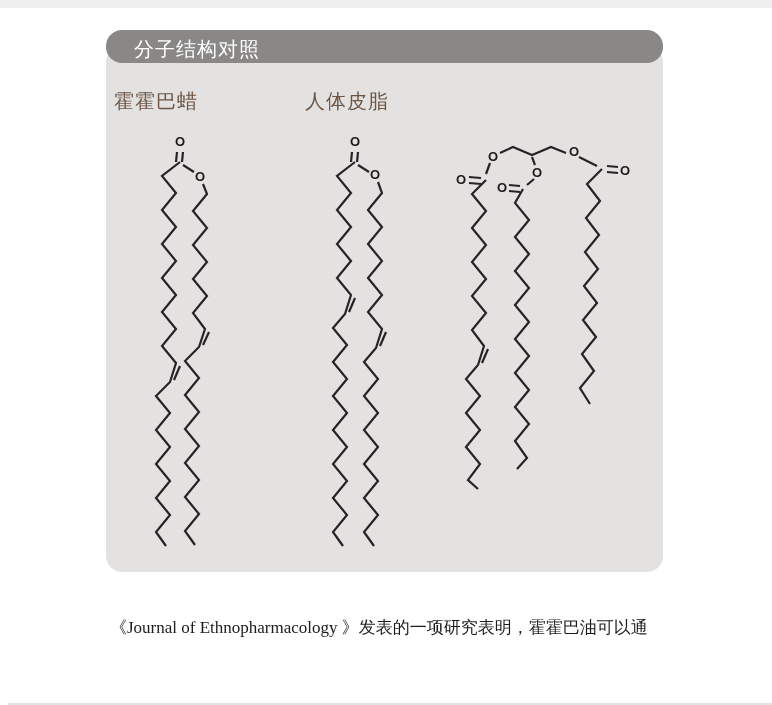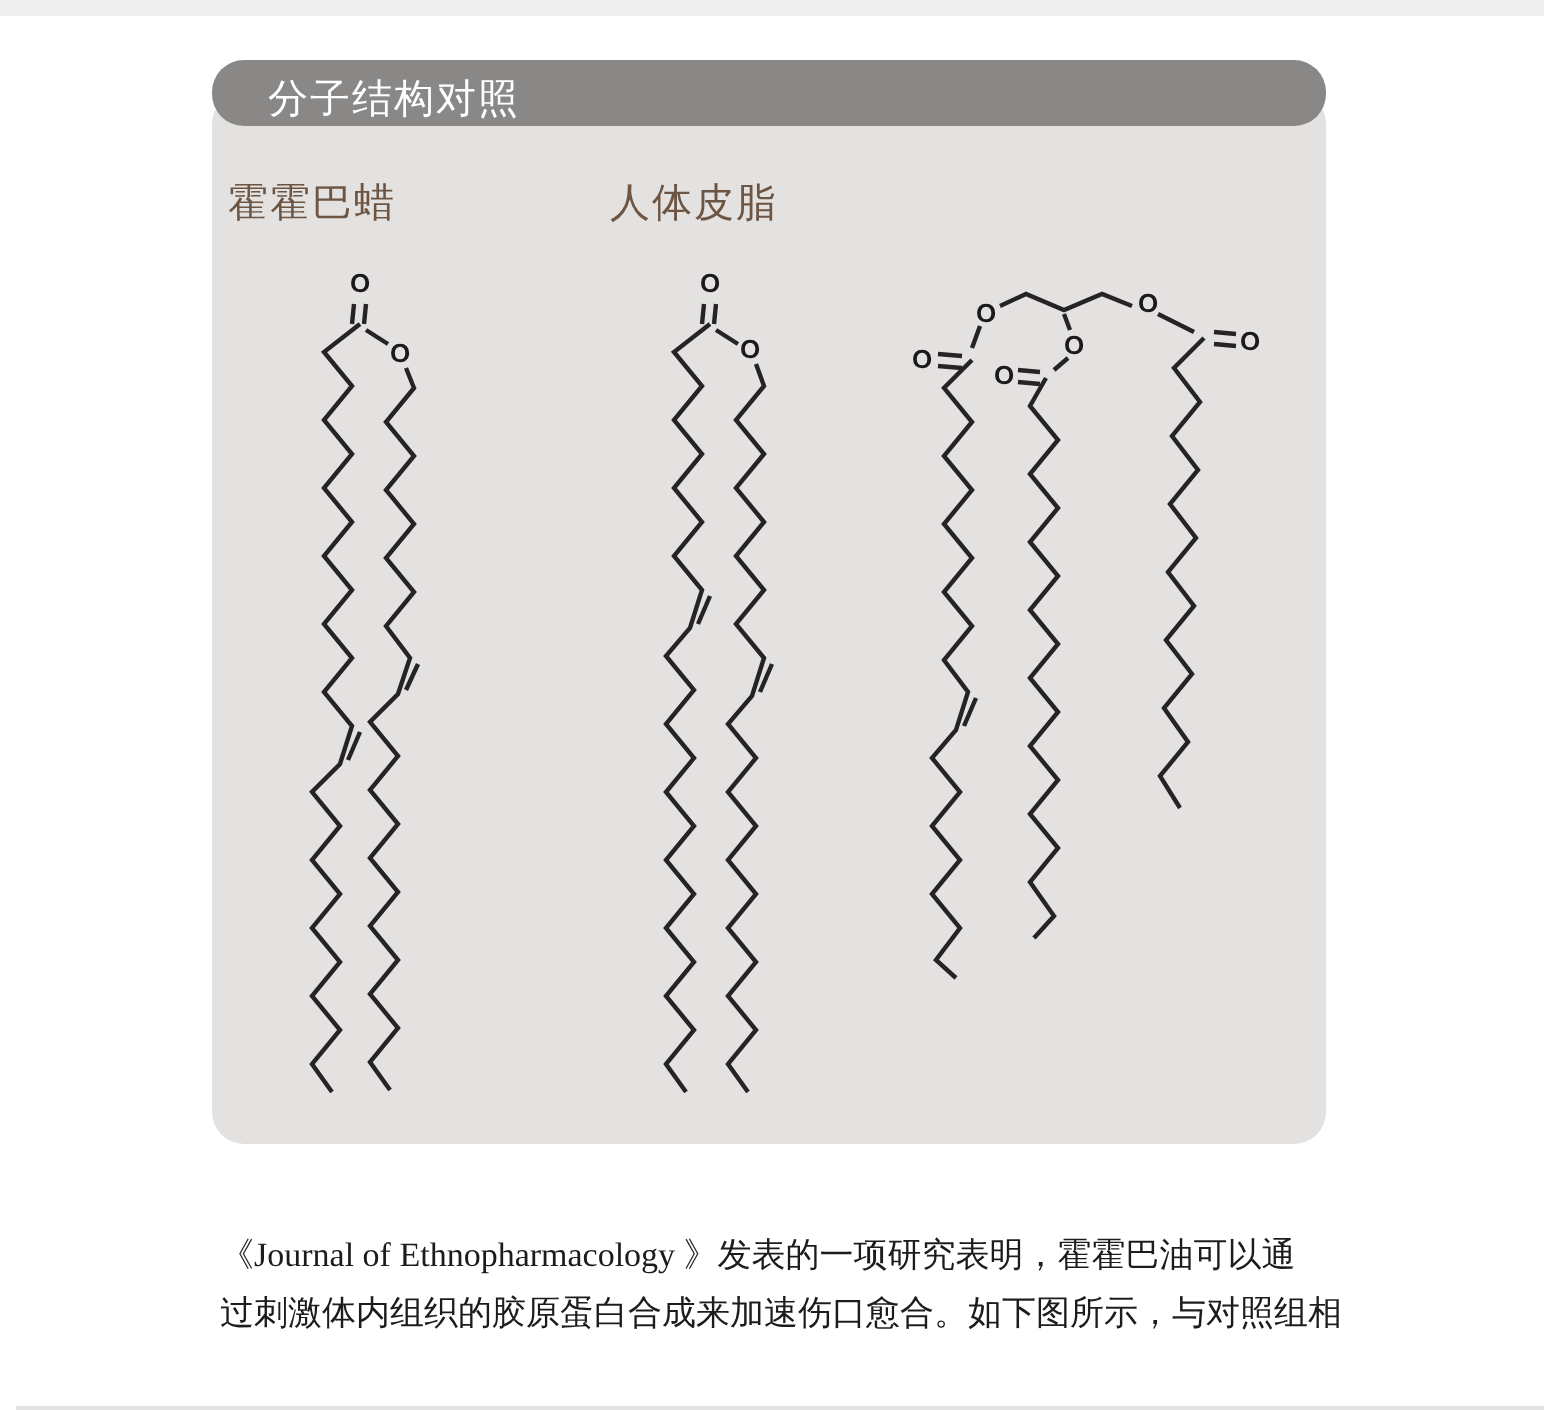--- a/index.html
+++ b/index.html
@@ -109,17 +109,16 @@
       <line x1="471" y1="95" x2="489" y2="104"></line>
       <line x1="499" y1="104" x2="510" y2="105"></line>
       <line x1="499" y1="110" x2="510" y2="111"></line>
       <text x="517" y="113">O</text>
       <polyline points="494,107 479,122 492,139 478,156 491,173 477,190 490,207 476,224 489,241 475,258 488,275 474,292 486,309 472,326 482,342"></polyline>
     </g>
   </svg>
 
   <div id="article-paragraph">
     <div class="line">《Journal of Ethnopharmacology 》发表的一项研究表明，霍霍巴油可以通</div>
-    <div class="line">过刺激体内组织的胶原蛋白合成来加速伤口愈合。如下图所示，与对照组相</div>
   </div>
 
   <div id="bottom-line"></div>
 </div>
 
 </body></html>

